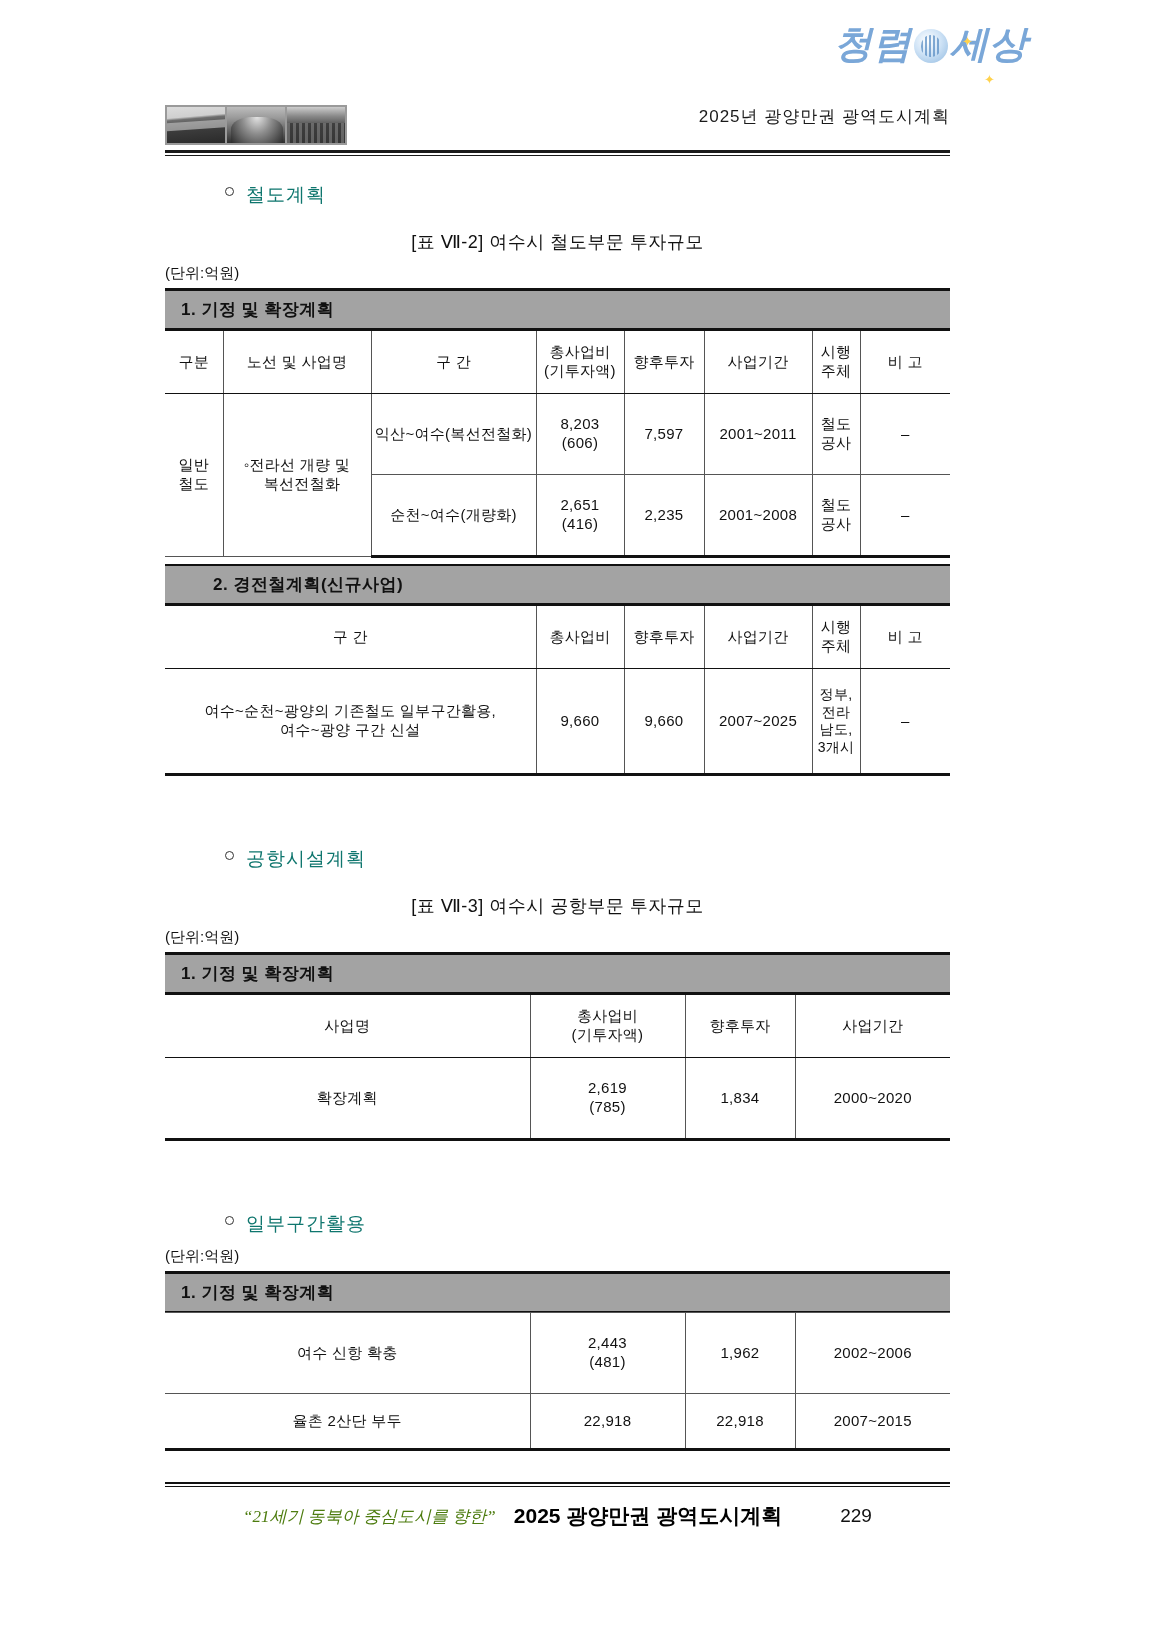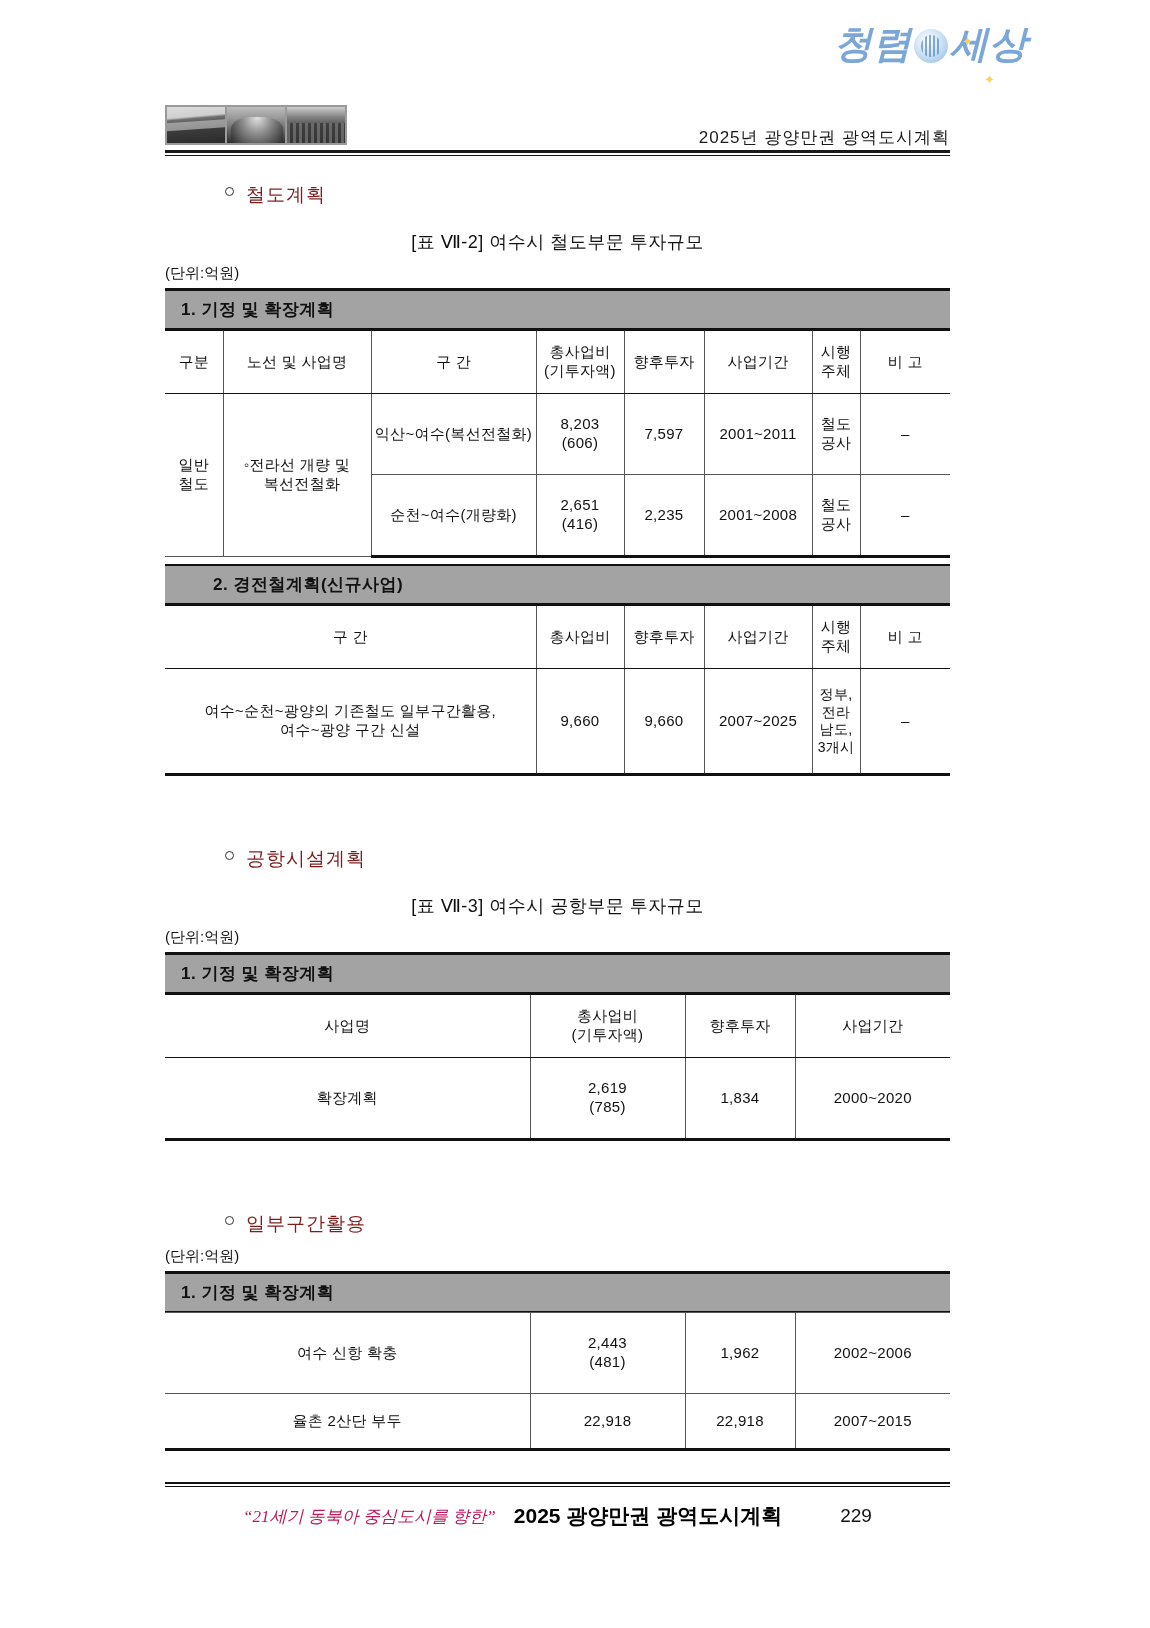--- a/index.html
+++ b/index.html
@@ -104,21 +104,21 @@
   }
   .thumb.t3 { background: linear-gradient(180deg,#cdcdcd 0%, #8a8a8a 25%, #4a4a4a 55%, #1e1e1e 100%); }
   .thumb.t3::after {
     content: ""; position: absolute; left: 0; bottom: 0; width: 58px; height: 20px;
     background: repeating-linear-gradient(90deg,#6e6e6e 0 3px, #3a3a3a 3px 6px);
     opacity: .85;
   }
   .header-title {
     position: absolute;
     right: 0;
-    top: 21px;
+    top: 0;
     font-size: 17px;
     letter-spacing: 1px;
     color: #1a1a1a;
     white-space: nowrap;
   }
   .header-rule {
     position: absolute;
     top: 150px;
     left: 165px;
     width: 785px;
@@ -132,21 +132,21 @@
     position: absolute;
     top: 168px;
     left: 165px;
     width: 785px;
   }
 
   .bullet-heading {
     font-size: 19px;
     letter-spacing: 1px;
     margin: 14px 0 0 60px;
-    color: #7f1d1d;
+    color: #0f766e;
     white-space: nowrap;
   }
   .bullet-heading .dot {
     display: inline-block;
     width: 7px; height: 7px;
     border: 1.4px solid #333;
     border-radius: 50%;
     vertical-align: 5px;
     margin-right: 12px;
   }
@@ -240,21 +240,21 @@
     height: 40px;
     display: flex;
     align-items: center;
     justify-content: center;
     gap: 18px;
   }
   .footer-quote {
     font-family: "Liberation Serif", "DejaVu Serif", serif;
     font-style: italic;
     font-size: 17px;
-    color: #be185d;
+    color: #4d7c0f;
     white-space: nowrap;
   }
   .footer-brand {
     font-size: 21px;
     font-weight: bold;
     letter-spacing: 0px;
     color: #000;
     white-space: nowrap;
   }
   .footer-page {

